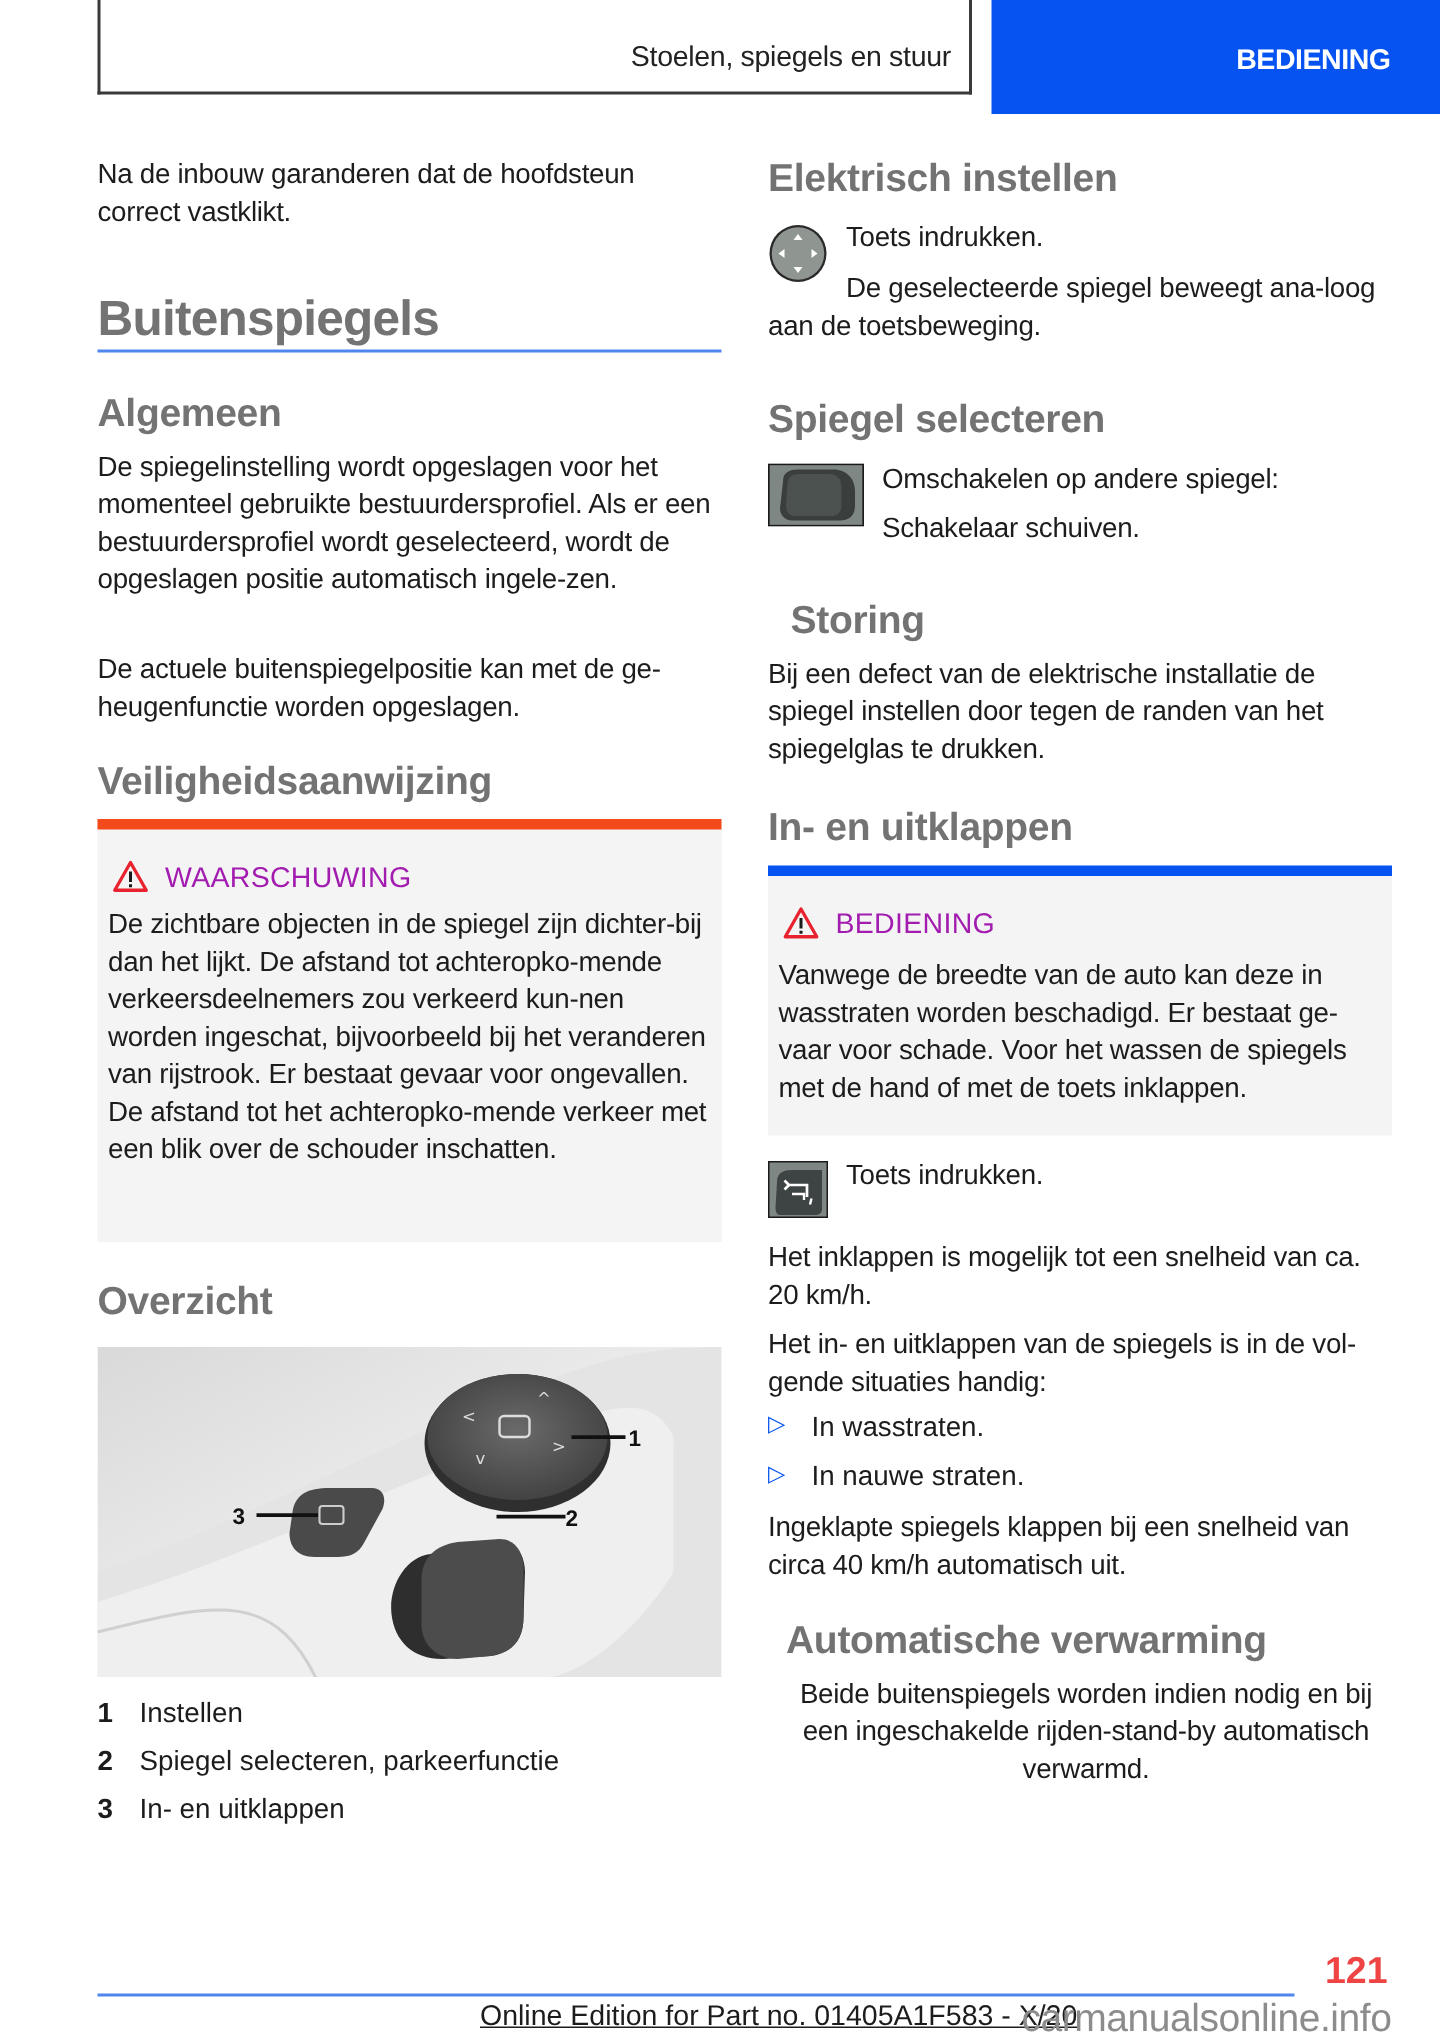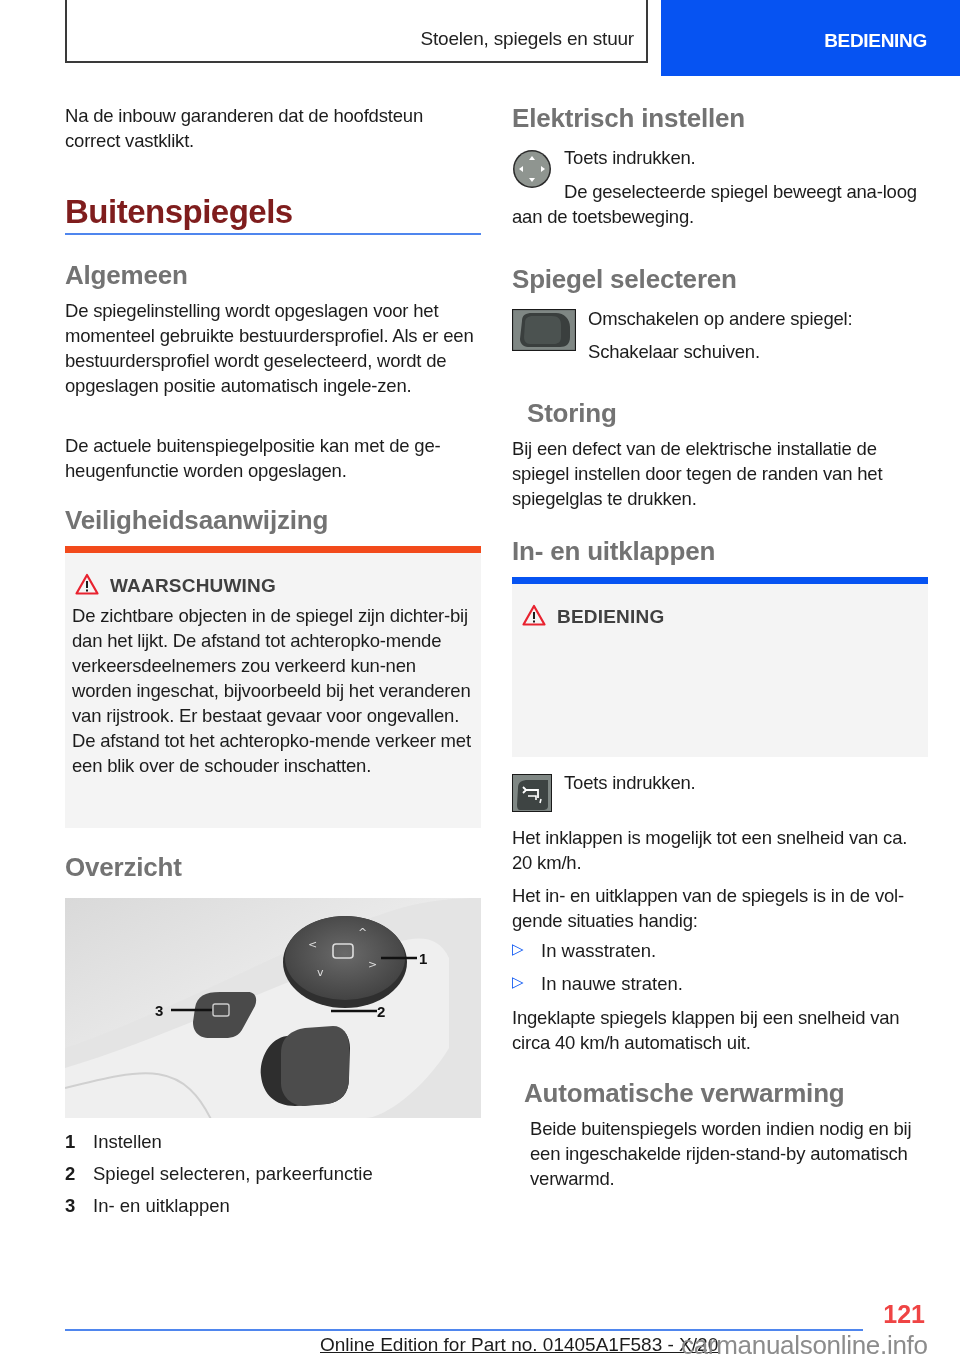--- a/index.html
+++ b/index.html
@@ -22,28 +22,28 @@
   }
   .hdr-tab-label {
     position:absolute; right:33px; top:30px; font-size:19px; font-weight:bold; color:#fff;
     letter-spacing:-0.3px;
   }
   .col { position:absolute; top:0; }
   .col-left { left:65px; width:416px; }
   .col-right { left:512px; width:416px; }
   p { margin:0; font-size:18.5px; line-height:25px; color:#1c1c1c; letter-spacing:-0.2px; }
   .h1 {
-    position:absolute; font-size:33px; font-weight:bold; color:#7f1d1d; letter-spacing:-0.5px;
+    position:absolute; font-size:33px; font-weight:bold; color:#737373; letter-spacing:-0.5px;
   }
   .h1-rule { position:absolute; height:2px; background:#4f86ee; }
   .h2 { position:absolute; font-size:26px; font-weight:bold; color:#737373; letter-spacing:-0.2px; }
   .abs { position:absolute; }
   .warn-box { position:absolute; background:#f4f4f4; }
   .warn-bar { position:absolute; left:0; top:0; right:0; height:7px; }
-  .warn-head { position:absolute; font-size:19px; font-weight:bold; color:#404040; letter-spacing:0.2px; }
+  .warn-head { position:absolute; font-size:19px; font-weight:normal; color:#a21caf; letter-spacing:0.2px; }
   .warn-icon { position:absolute; width:24px; height:22px; }
   .legend-row { position:absolute; font-size:18.5px; color:#1c1c1c; }
   .legend-num { position:absolute; left:0; font-weight:bold; }
   .legend-txt { position:absolute; left:28px; white-space:nowrap; }
   .bullet { position:absolute; font-size:18.5px; color:#1c1c1c; }
   .bullet-mark { position:absolute; left:0; top:0; color:#0653f2; font-size:15px; }
   .bullet-txt { position:absolute; left:29px; top:0; white-space:nowrap; }
   .foot-rule { position:absolute; left:65px; top:1329px; width:798px; height:2px; background:#4f86ee; }
   .page-num { position:absolute; right:35px; top:1300px; font-size:25px; font-weight:bold; color:#ef4444; }
   .foot-text { position:absolute; left:320px; top:1334px; font-size:19px; color:#1c1c1c; white-space:nowrap;text-decoration:underline; }
@@ -161,20 +161,21 @@
   <div class="h2" style="top:536px;left:0;">In- en uitklappen</div>
 
   <div class="warn-box" style="top:577px;left:0;width:416px;height:180px;">
     <div class="warn-bar" style="background:#0653f2;"></div>
     <svg class="warn-icon" style="left:10px;top:27px;" viewBox="0 0 24 22">
       <path d="M12 2 L22.5 20.5 L1.5 20.5 Z" fill="none" stroke="#e8222f" stroke-width="2.2" stroke-linejoin="round"></path>
       <rect x="11" y="8" width="2" height="7" fill="#1a1a1a"></rect>
       <rect x="11" y="16.5" width="2" height="2" fill="#1a1a1a"></rect>
     </svg>
     <div class="warn-head" style="left:45px;top:29px;">BEDIENING</div>
+    <p class="abs" style="left:7px;top:60px;width:405px;">Vanwege de breedte van de auto kan deze in wasstraten worden beschadigd. Er bestaat ge-vaar voor schade. Voor het wassen de spiegels met de hand of met de toets inklappen.</p>
   </div>
 
   <svg class="abs" style="top:774px;left:0;" width="40" height="38" viewBox="0 0 40 38">
     <rect x="0.5" y="0.5" width="39" height="37" fill="#7f8784" stroke="#1a1a1a" stroke-width="1"></rect>
     <path d="M6 14 C6 8 10 6 16 6 L36 6 L36 32 C36 35 34 36 31 36 L8 36 C6 36 5 34 5 31 Z" fill="#3e4443"></path>
     <path d="M14 16 L26 16 L26 24 M14 16 L11 19 M14 16 L11 13" fill="none" stroke="#fff" stroke-width="1.8"></path>
     <path d="M16 22 L24 22 L24 26" fill="none" stroke="#fff" stroke-width="1.6"></path>
     <path d="M29 25 L28 29" fill="none" stroke="#fff" stroke-width="1.6"></path>
   </svg>
   <p class="abs" style="top:770px;left:52px;white-space:nowrap;">Toets indrukken.</p>
@@ -187,19 +188,19 @@
     <span class="bullet-txt">In wasstraten.</span>
   </div>
   <div class="bullet" style="top:973px;left:0;width:416px;">
     <span class="bullet-mark">▷</span>
     <span class="bullet-txt">In nauwe straten.</span>
   </div>
 
   <p class="abs" style="top:1005px;left:0;width:416px;">Ingeklapte spiegels klappen bij een snelheid van circa 40 km/h automatisch uit.</p>
 
   <div class="h2" style="top:1078px;left:12px;">Automatische verwarming</div>
-  <p class="abs" style="top:1116px;left:18px;width:416px;">Beide buitenspiegels worden indien nodig en bij een ingeschakelde rijden-stand-by automatisch verwarmd.</p>
+  <p class="abs" style="top:1116px;left:4px;width:416px;text-align:center;">Beide buitenspiegels worden indien nodig en bij een ingeschakelde rijden-stand-by automatisch verwarmd.</p>
 </div>
 
 <div class="page-num">121</div>
 <div class="foot-rule"></div>
 <div class="foot-text">Online Edition for Part no. 01405A1F583 - X/20</div>
 <div class="foot-water">carmanualsonline.info</div>
 
 </body></html>

